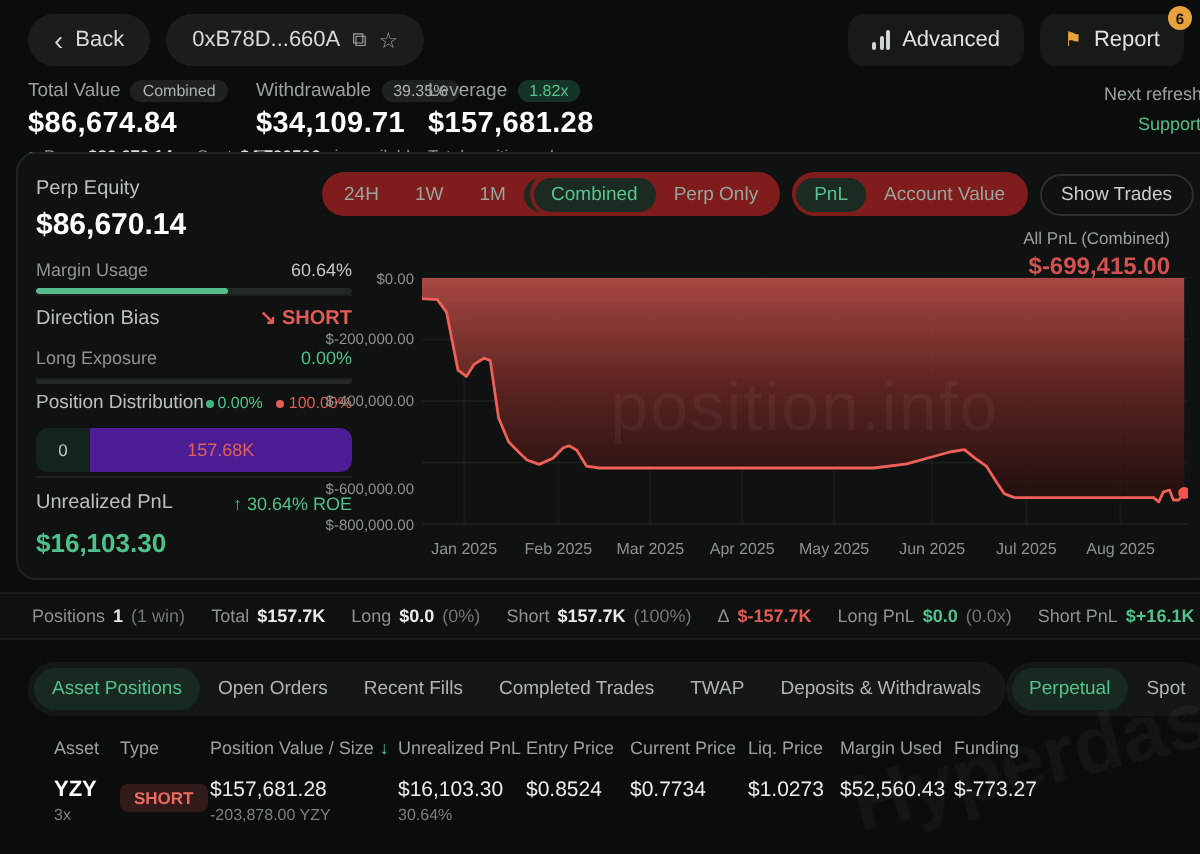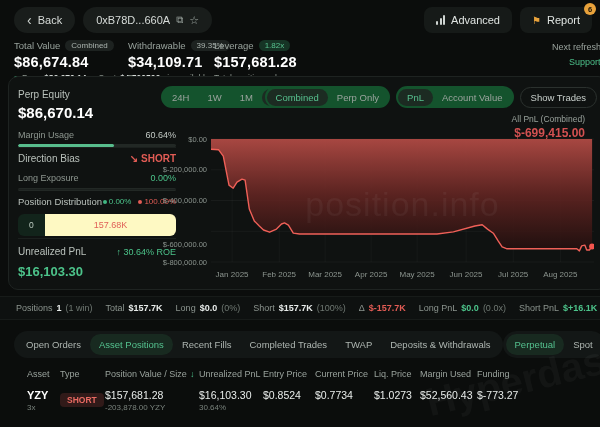--- a/index.html
+++ b/index.html
@@ -55,24 +55,24 @@
   .sb-label-sm { font-size:9px; color:#8d968f; }
   .sb-big { font-size:15px; font-weight:bold; color:#fff; }
   .sb-row { display:flex; justify-content:space-between; align-items:center; }
   .pbar { height:3px; border-radius:2px; background:#222825; overflow:hidden; }
   .pbar-fill { height:100%; background:#58bd8d; border-radius:2px; }
   .divider { position:absolute; left:9px; width:158px; border-top:1px solid #1b201e; }
   .red { color:#e25c55; } .green { color:#4cc38a; }
   .dist-legend { display:flex; gap:7px; font-size:8px; align-items:center; }
   .dist-bar { display:flex; height:22px; border-radius:6px; overflow:hidden; margin-top:7px; }
   .dist-long { width:17%; background:#12241b; color:#becdc3; font-size:8.5px; display:flex; align-items:center; justify-content:center; }
-  .dist-short { flex:1; background:#fef9c3; color:#e06058; font-size:9px; display:flex; align-items:center; justify-content:center; }
-
-  
-  .seg-group { display:flex; align-items:center; background:#14532d; border-radius:13px; padding:2px; height:22px; }
+  .dist-short { flex:1; background:#4c1d95; color:#e06058; font-size:9px; display:flex; align-items:center; justify-content:center; }
+
+  
+  .seg-group { display:flex; align-items:center; background:#7f1d1d; border-radius:13px; padding:2px; height:22px; }
   .seg-btn { border:none; background:transparent; color:#9aa39d; font-size:9.5px; padding:3px 9px; border-radius:10px; cursor:pointer; font-family:inherit; }
   .seg-active { background:#1c2b22; color:#57c18f; }
   .tf-group { position:absolute; top:9px; left:152px; }
   .toggle-wrap { position:absolute; top:9px; right:10px; display:flex; gap:6px; align-items:center; }
   .show-trades { border:1px solid #2b312e; background:transparent; border-radius:12px; color:#c9d0cc; font-size:9.5px; padding:4px 10px; cursor:pointer; font-family:inherit; }
   .allpnl { position:absolute; top:37px; right:22px; text-align:right; }
   .allpnl-label { font-size:8.5px; color:#99a29c; }
   .allpnl-value { margin-top:2px; font-size:12px; font-weight:bold; color:#d35151; }
 
   
@@ -336,22 +336,22 @@
       <span class="sum-sub">(0.0x)</span>
     </span>
     <span class="sum-item">
       <span class="sum-label">Short PnL</span>
       <span class="sum-value green">$+16.1K</span>
     </span>
   </div>
 
 <div class="tabs-row">
   <div class="tab-group" id="tabs-group">
+      <button class="tab-btn tab-active">Asset Positions</button>
       <button class="tab-btn">Open Orders</button>
-      <button class="tab-btn tab-active">Asset Positions</button>
       <button class="tab-btn">Recent Fills</button>
       <button class="tab-btn">Completed Trades</button>
       <button class="tab-btn">TWAP</button>
       <button class="tab-btn">Deposits &amp; Withdrawals</button>
     </div>
   <div class="tab-group" id="market-group">
       <button class="tab-btn tab-active">Perpetual</button>
       <button class="tab-btn">Spot</button>
     </div>
 </div>

